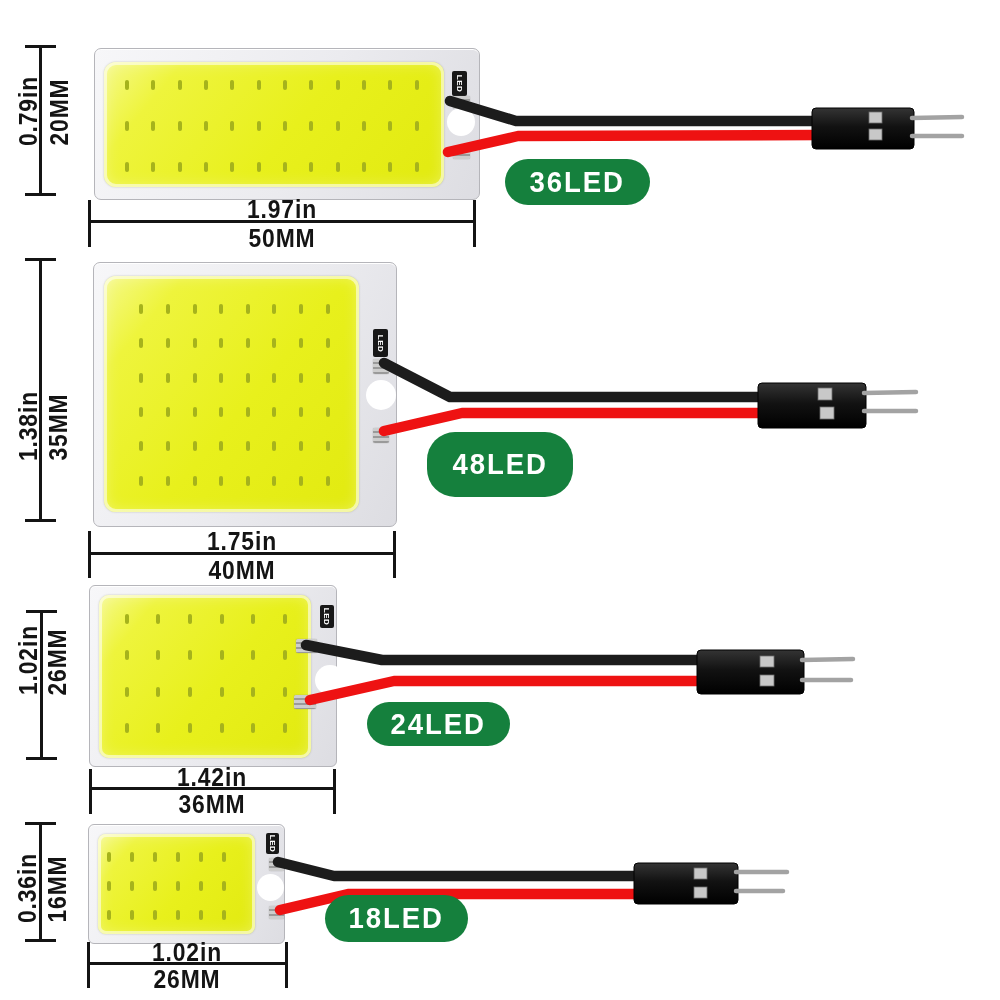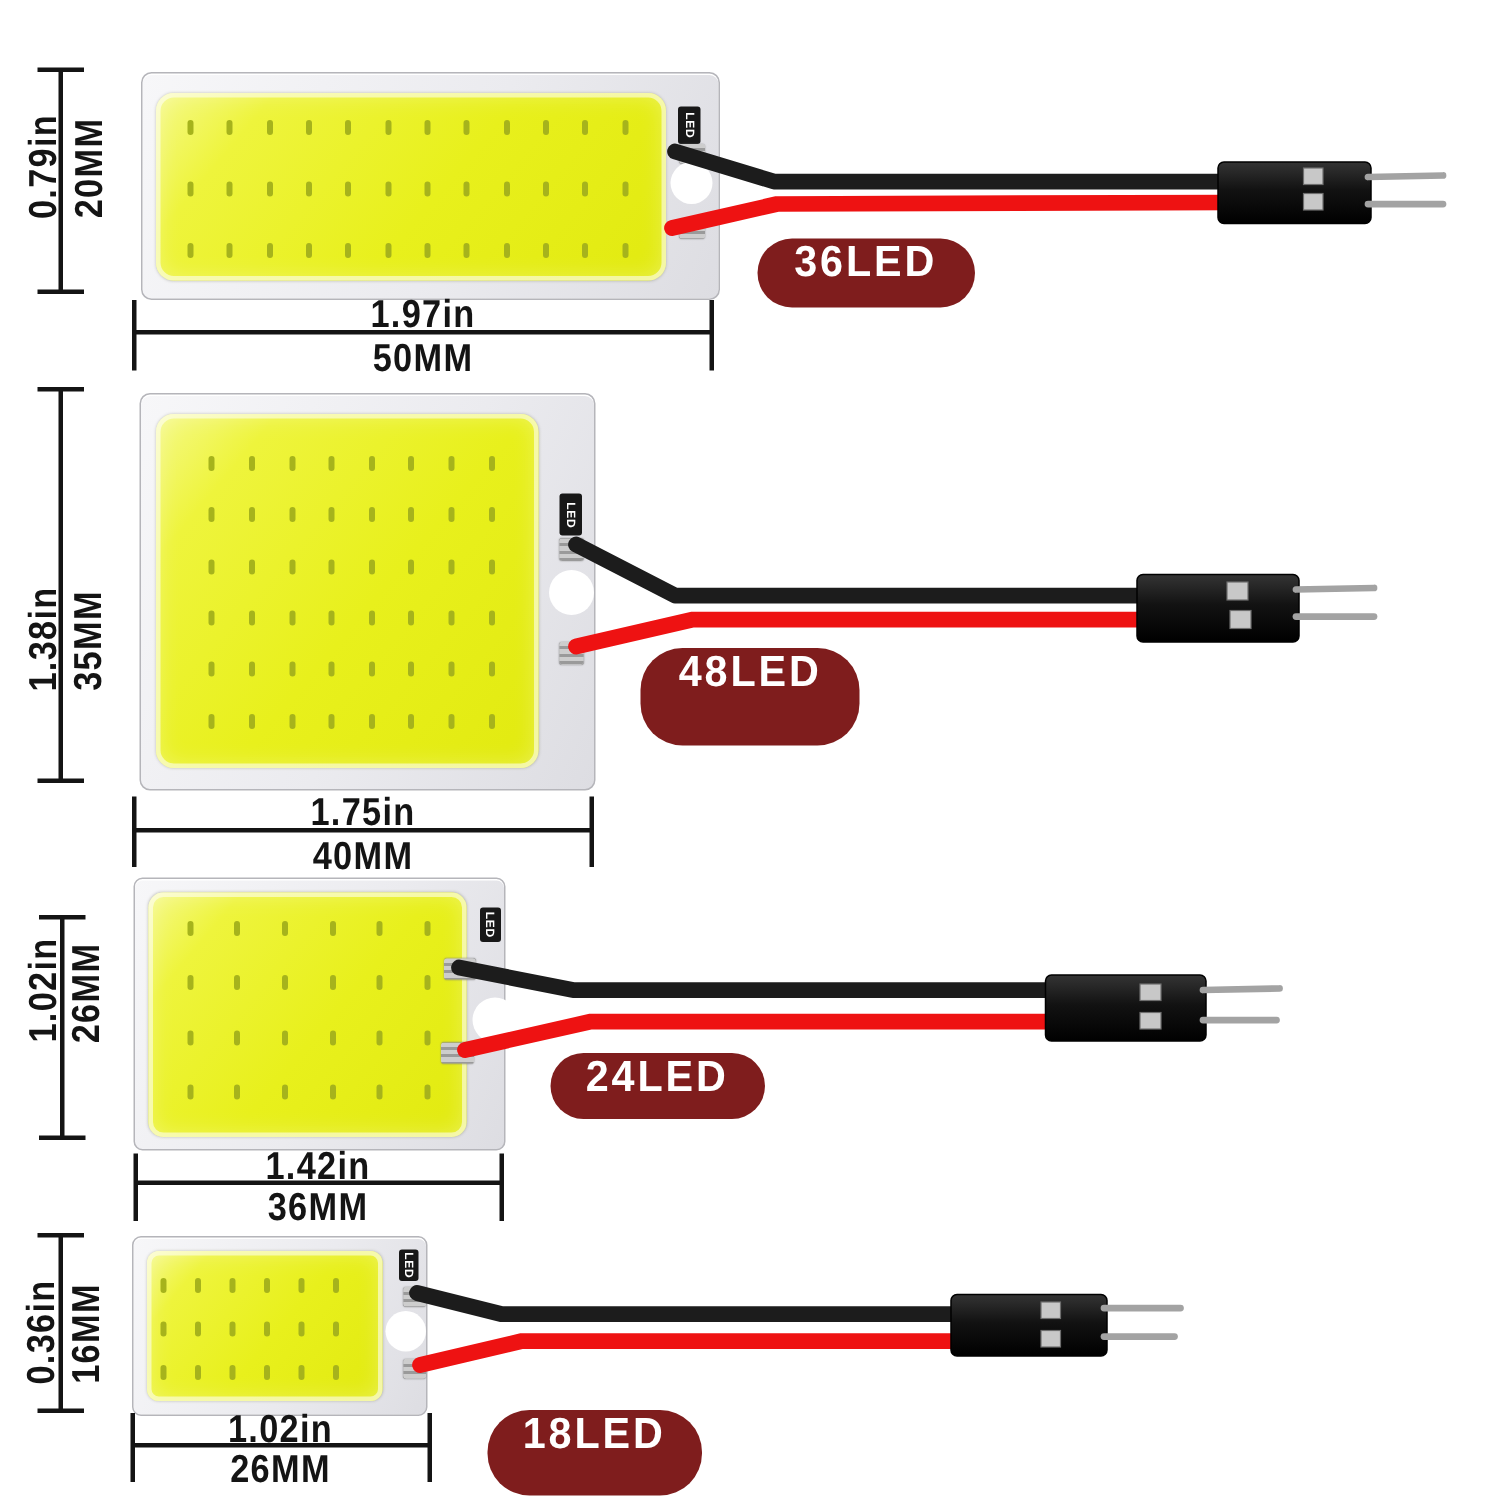--- a/index.html
+++ b/index.html
@@ -44,22 +44,22 @@
   
   .wires-overlay{position:absolute;inset:0;z-index:5;pointer-events:none;}
   .wire{fill:none;stroke-linecap:round;stroke-linejoin:round;stroke-width:10.5;}
   .wire.black{stroke:#1c1c1c;}
   .wire.red{stroke:#ee1212;}
   .conn{fill:url(#connGrad);stroke:#000000;stroke-width:1;}
   .clip{fill:#c8c8c8;stroke:#6e6e6e;stroke-width:.8;}
   .pin{stroke:#a3a3a3;stroke-width:4.5;stroke-linecap:round;}
   
   .pill{
-    position:absolute;background:#7f1d1d;border-radius:28px;z-index:6;
-    display:flex;justify-content:center;
+    position:absolute;background:#15803d;border-radius:28px;z-index:6;
+    display:flex;align-items:center;justify-content:center;
     color:#ffffff;font-weight:bold;font-size:29px;letter-spacing:2px;
   }
   .pill span{transform:scaleX(.95);}
 </style>
 </head>
 <body>
 
 <div class="canvas">
 
   
@@ -341,21 +341,21 @@
           </div>
       </div>
       <div class="chip" style="left:177px;top:8px;width:13px;height:21px;">
           <span>LED</span>
         </div>
       <div class="pad" style="left:180px;top:33px;width:15px;height:13px;"></div>
       <div class="pad" style="left:180px;top:81px;width:15px;height:13px;"></div>
     </div>
     <div class="notch" style="left:257px;top:874px;width:27px;height:27px;"></div>
 
-    <div class="pill" style="left:325px;top:940px;width:143px;height:57px;">
+    <div class="pill" style="left:325px;top:895px;width:143px;height:47px;">
         <span>18LED</span>
       </div>
 
     <div class="dimline" style="left:88px;top:962px;width:200px;height:3px;"></div>
     <div class="dimline" style="left:87px;top:942px;width:3px;height:46px;"></div>
     <div class="dimline" style="left:285px;top:942px;width:3px;height:46px;"></div>
     <div class="dimtext htext" style="left:87px;top:939px;">1.02in</div>
     <div class="dimtext htext" style="left:87px;top:966px;">26MM</div>
   </div>
 

